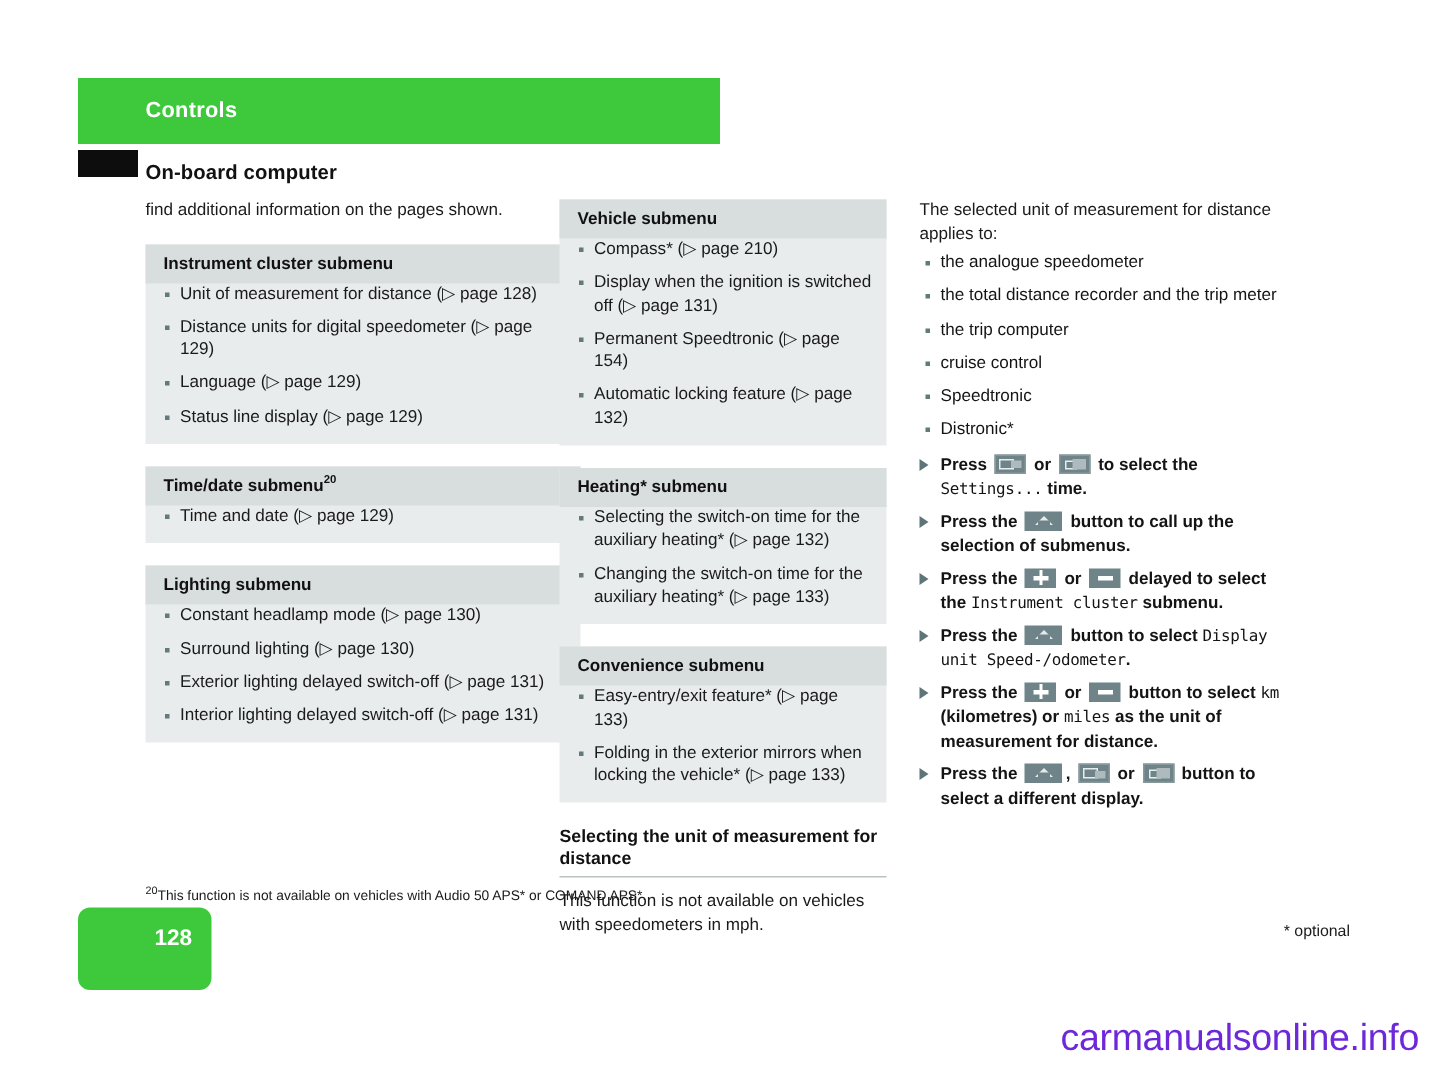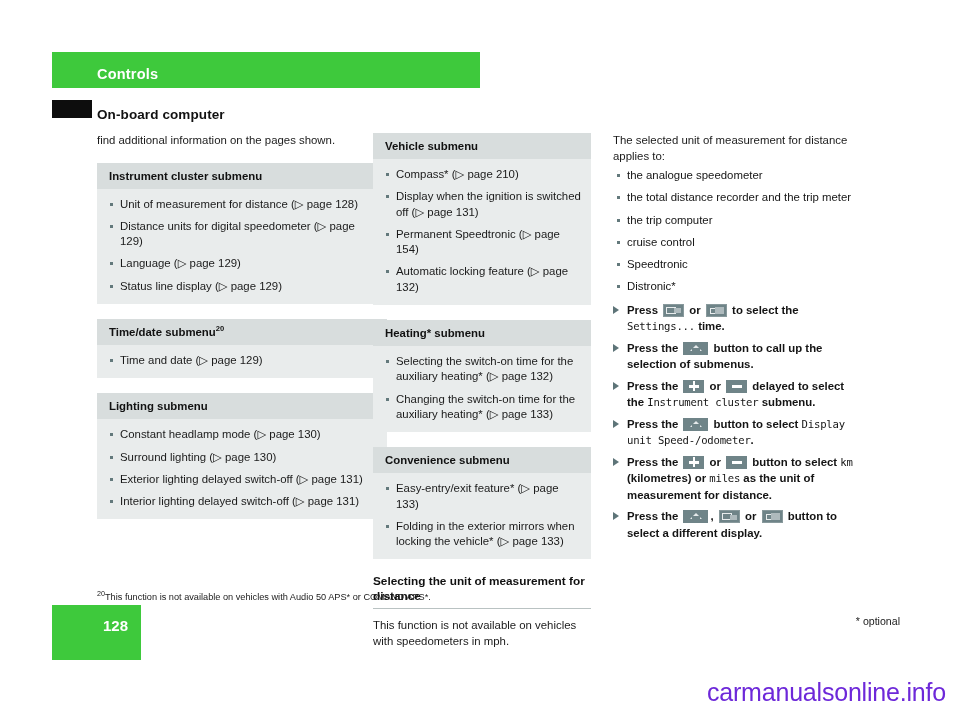--- a/index.html
+++ b/index.html
@@ -15,21 +15,21 @@
     color: #141414;
     overflow: hidden;
   }
 
   
   #green-header {
     position: absolute;
     left: 52px;
     top: 52px;
     width: 428px;
-    height: 36px;
+    height: 44px;
     background: #3ec93c;
     text-align: center;
   }
   #green-header .chapter-title {
     position: absolute;
     left: 45px;
     top: 14px;
     font-size: 14.5px;
     font-weight: bold;
     color: #ffffff;
@@ -84,21 +84,21 @@
     line-height: 14px;
   }
   .submenu-box .box-header sup {
     font-size: 7.6px;
     vertical-align: super;
     line-height: 0;
   }
   .submenu-box ul {
     list-style: none;
     margin: 0;
-    padding: 8px 10px 10px 12px;
+    padding: 0 10px 10px 12px;
   }
   .submenu-box ul li {
     position: relative;
     padding-left: 11px;
     font-size: 11.4px;
     line-height: 15.3px;
     color: #1a1a1a;
     margin-bottom: 7px;
   }
   .submenu-box ul li:last-child { margin-bottom: 0; }
@@ -308,20 +308,21 @@
   }
 
   
   #page-number-block {
     position: absolute;
     left: 52px;
     top: 605px;
     width: 89px;
     height: 55px;
     background: #3ec93c;
+    border-radius: 8px;
   }
   #page-number-block .num {
     position: absolute;
     right: 13px;
     top: 12px;
     font-size: 15px;
     font-weight: bold;
     color: #ffffff;
   }
 

